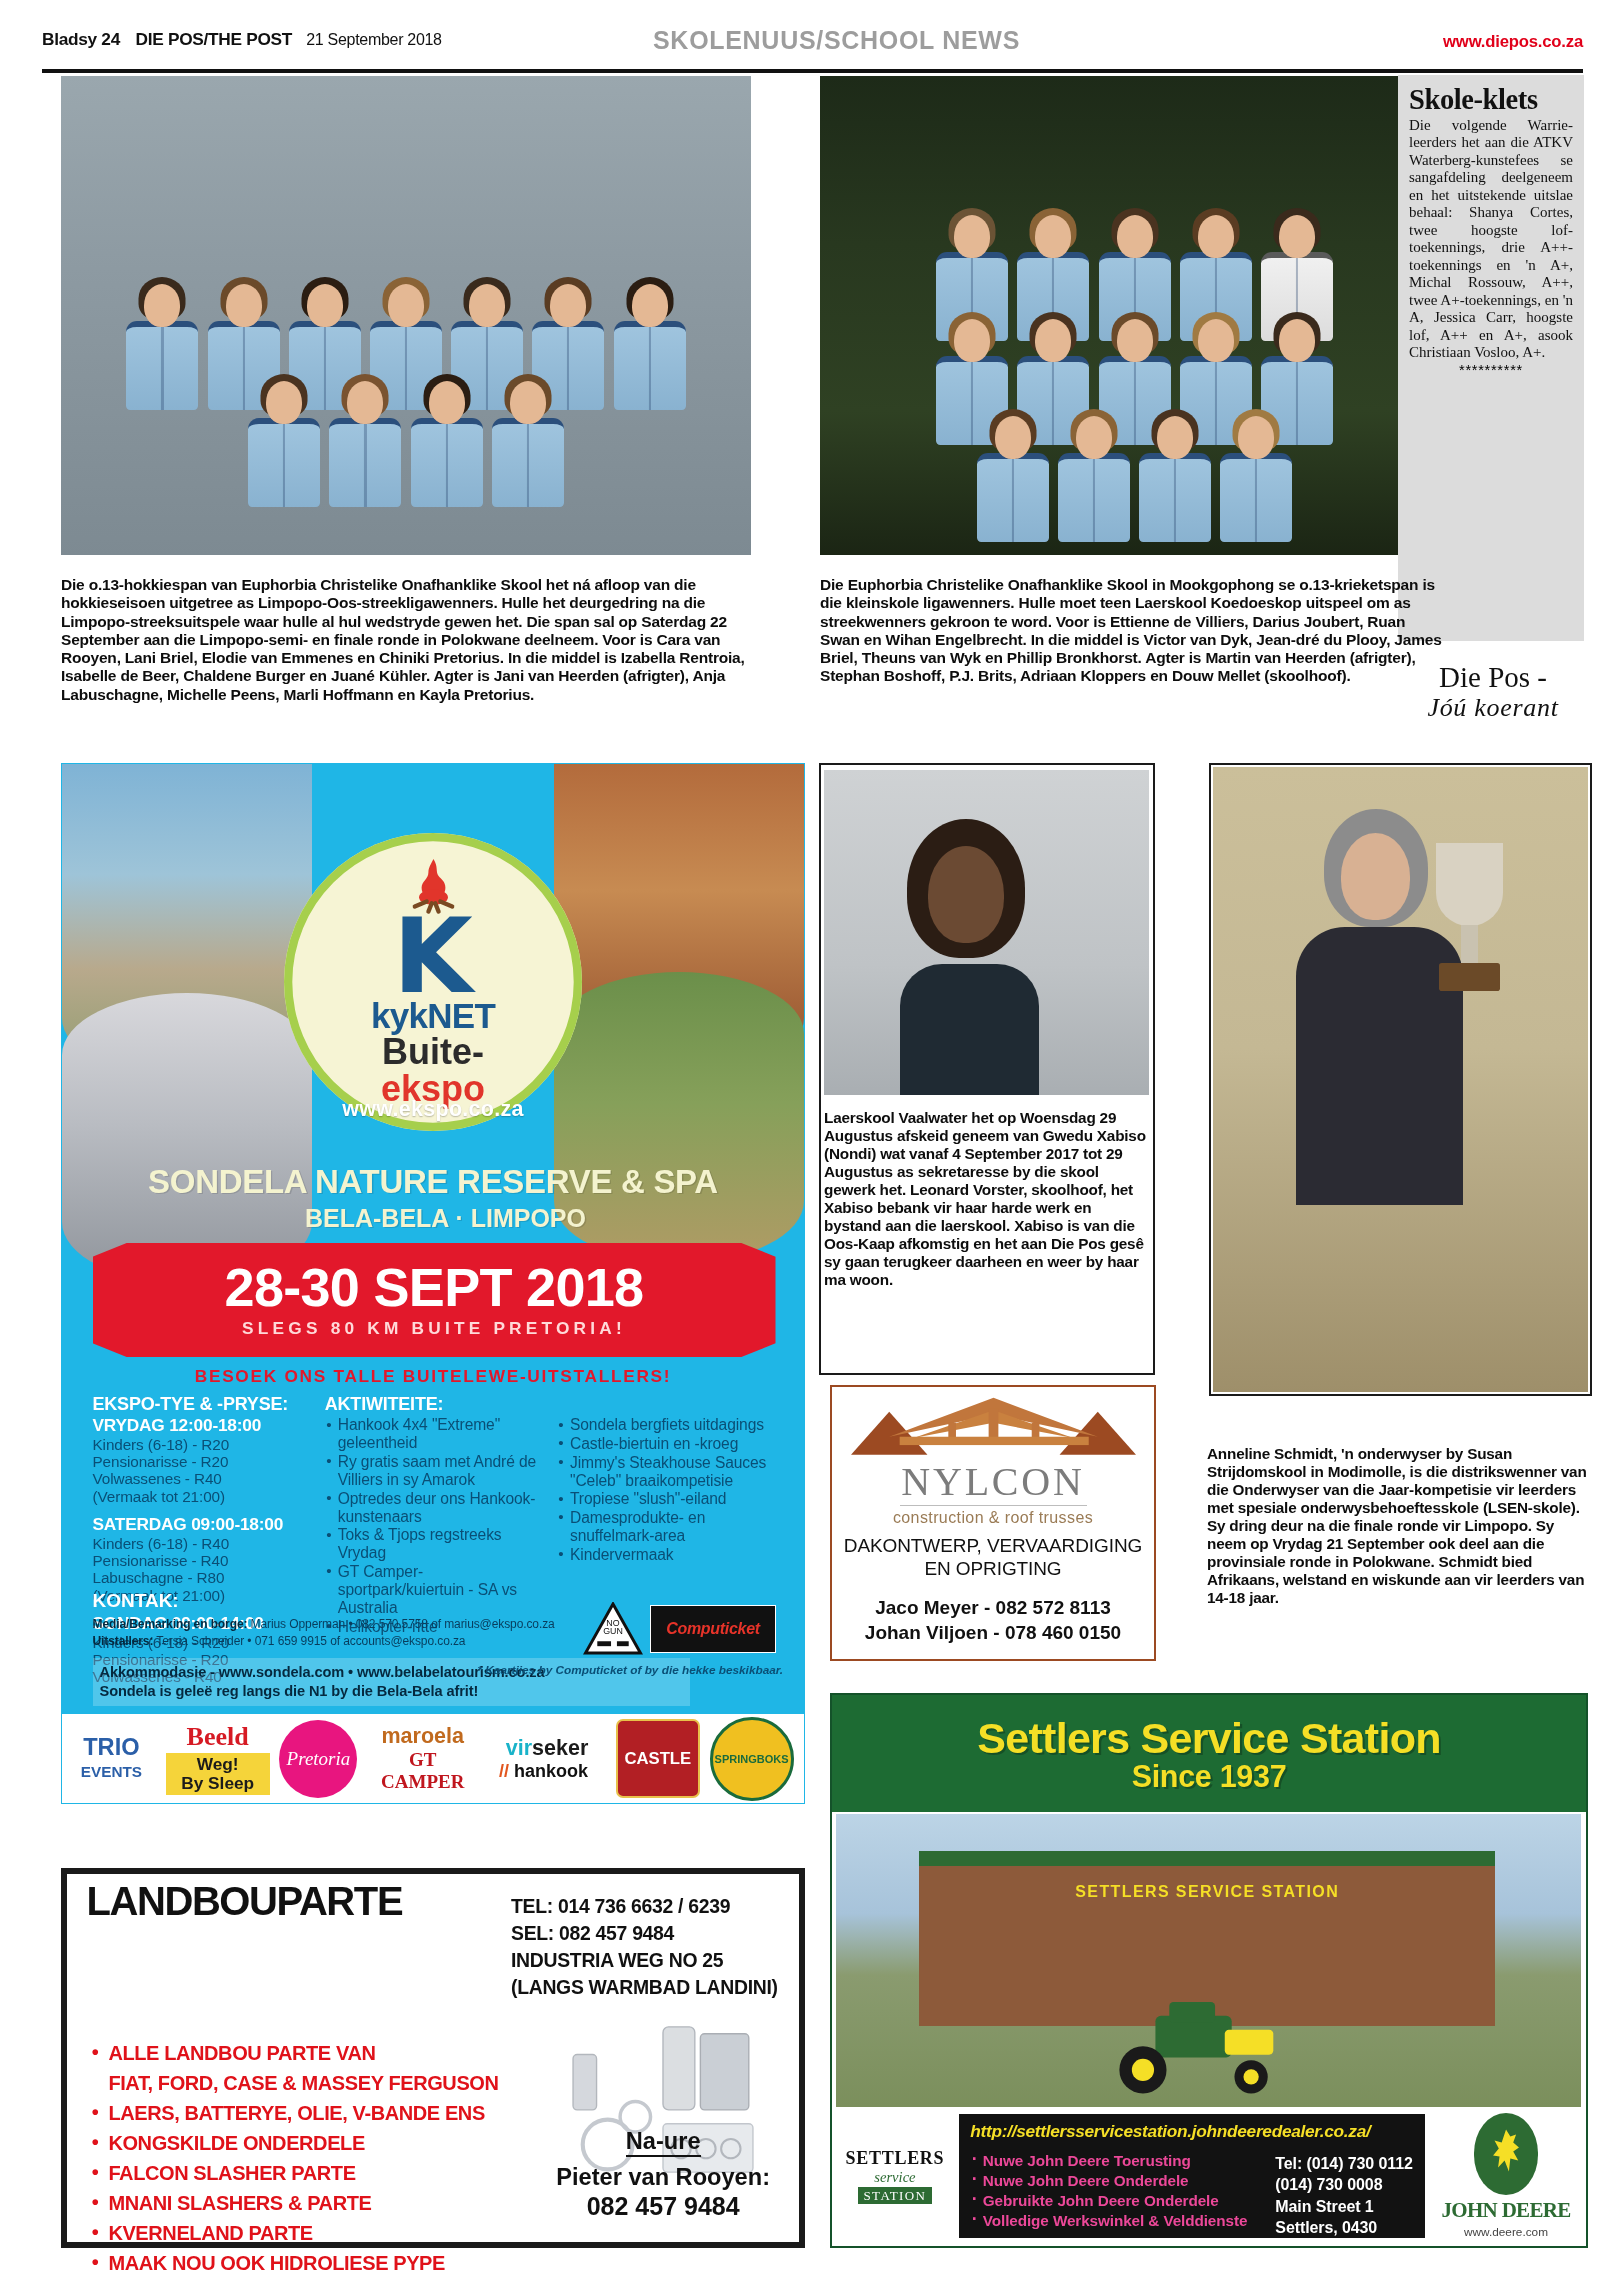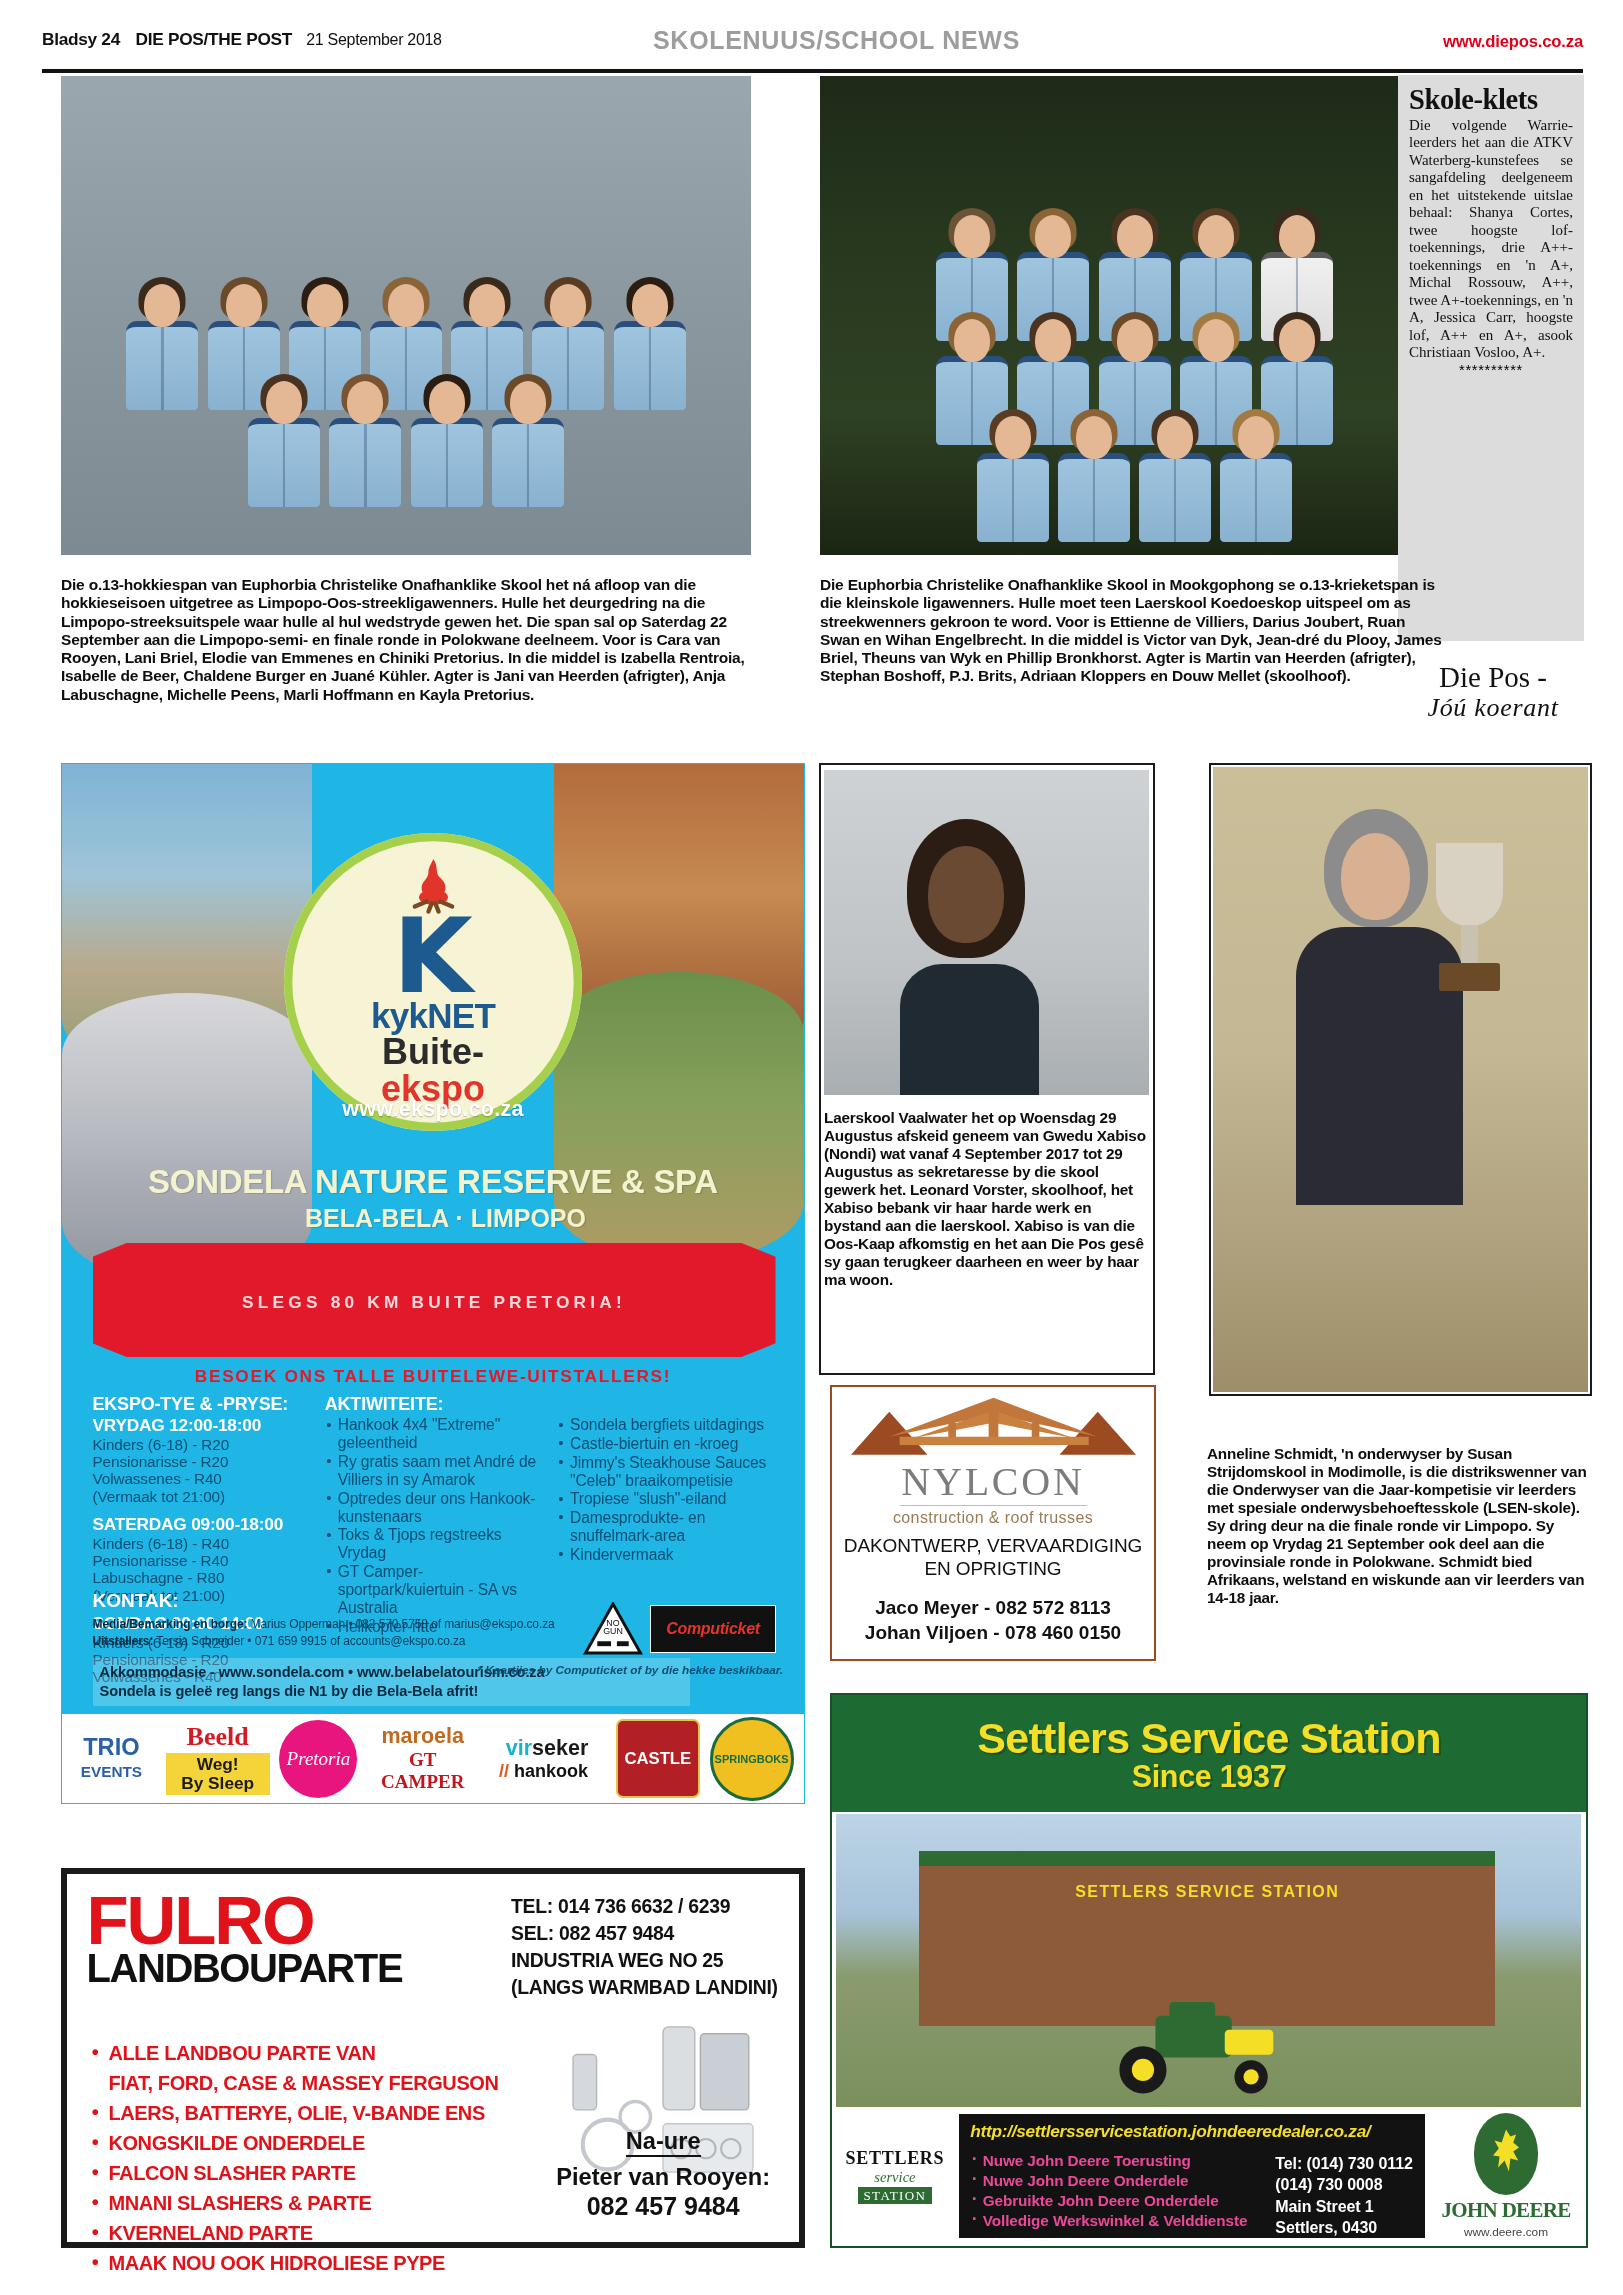--- a/index.html
+++ b/index.html
@@ -377,20 +377,21 @@
       <div class="ekspow">ekspo</div>
     </div>
     <div class="badgeurl">www.ekspo.co.za</div>
 
     <div class="venue">
       <div class="v1">SONDELA NATURE RESERVE &amp; SPA</div>
       <div class="v2">BELA-BELA · LIMPOPO</div>
     </div>
 
     <div class="ribbon">
+      <div class="date">28-30 SEPT 2018</div>
       <div class="sub">SLEGS 80 KM BUITE PRETORIA!</div>
     </div>
     <div class="besoek">BESOEK ONS TALLE BUITELEWE-UITSTALLERS!</div>
 
     <div class="cols">
       <div class="col">
         <h4>EKSPO-TYE &amp; -PRYSE:</h4>
         <div class="day">VRYDAG 12:00-18:00</div>
         <div class="pr">Kinders (6-18) - R20</div>
         <div class="pr">Pensionarisse - R20</div>
@@ -531,21 +532,20 @@
       <div>EN OPRIGTING</div>
     </div>
     <div class="nylcon-contact">
       <div>Jaco Meyer - 082 572 8113</div>
       <div>Johan Viljoen - 078 460 0150</div>
     </div>
   </div>
 
   <div id="fulro">
     <div class="fulro-title">
-      <div class="f1">FULRO</div>
       <div class="f2">LANDBOUPARTE</div>
     </div>
     <div class="fulro-contact">
       <div>TEL: 014 736 6632 / 6239</div>
       <div>SEL: 082 457 9484</div>
       <div>INDUSTRIA WEG NO 25</div>
       <div>(LANGS WARMBAD LANDINI)</div>
     </div>
     <svg class="engine" viewBox="0 0 300 250">
       <rect x="150" y="20" width="46" height="120" rx="8" fill="#cfd3d8" stroke="#9aa0a8" stroke-width="2"></rect>

